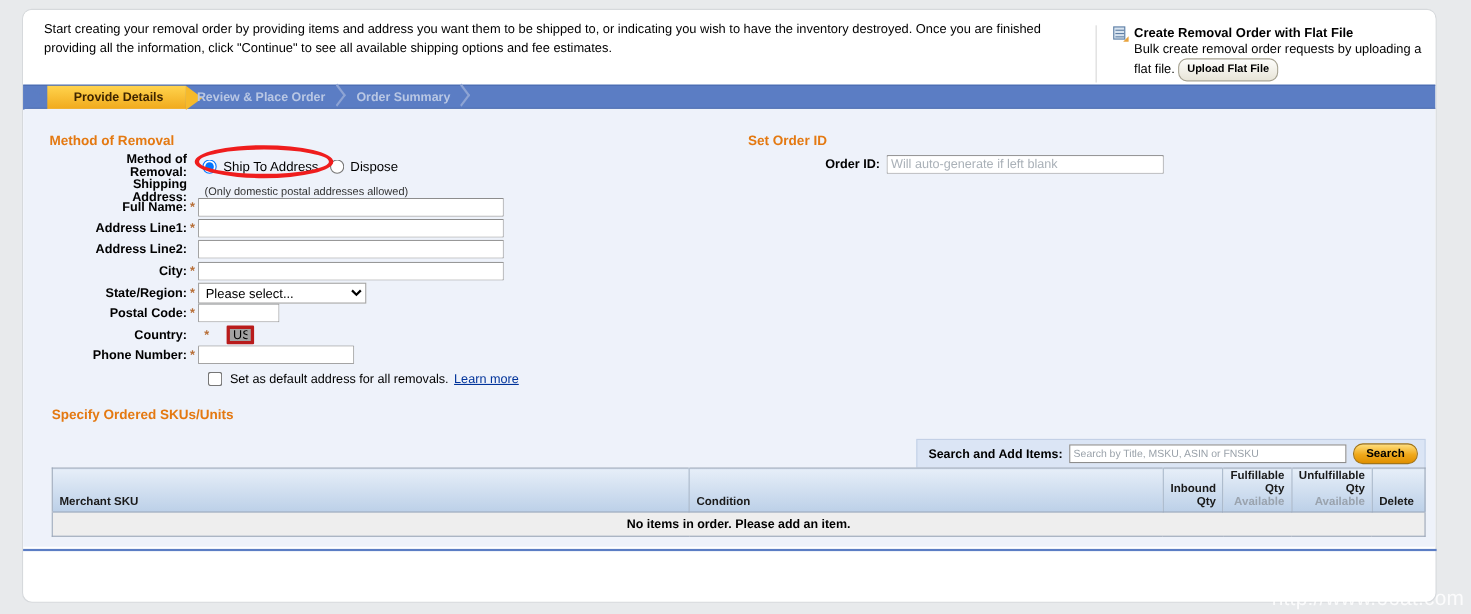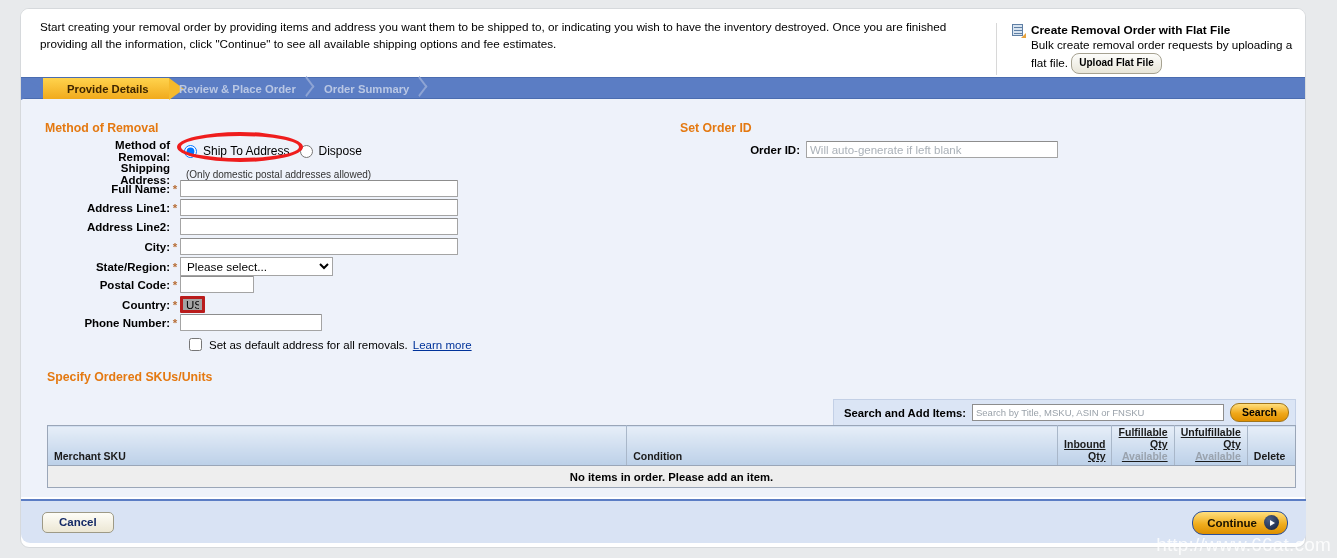--- a/index.html
+++ b/index.html
@@ -305,21 +305,21 @@
     border-right: 1px solid #a9b7c9;
     border-bottom: 1px solid #9aa6b8;
     height: 30px;
     vertical-align: bottom;
     padding: 0 6px 3px;
     font-size: 10.5px;
     color: #1a1a1a;
     font-weight: bold;
     text-align: left;
   }
-  .items-table th.r { text-align: right; text-decoration: underline; }
+  .items-table th.r { text-align: right; }
   .items-table th .sub {
     display: block;
     color: #9aa3ae;
     font-weight: bold;
   }
   .items-table td.empty {
     background: #eeeeee;
     height: 22px;
     text-align: center;
     font-size: 11.3px;
@@ -491,21 +491,21 @@
       <option>Please select...</option>
     </select>
   </div>
 
   <div class="frow" style="left:70px; top:276px;">
     <span class="flabel" style="width:100px;">Postal Code:</span>
     <span class="req">*</span>
     <input class="txt" style="width: 74px;" value="">
   </div>
 
-  <div class="frow" style="left:70px; top:296px;">
+  <div class="frow" style="left:70px; top:296px;gap:13px;">
     <span class="flabel" style="width:100px;">Country:</span>
     <span class="req">*</span>
     <input class="txt ro" readonly="" style="width: 25px;" value="US">
   </div>
 
   <div class="frow" style="left:70px; top:314px;">
     <span class="flabel" style="width:100px;">Phone Number:</span>
     <span class="req">*</span>
     <input class="txt" style="width: 142px;" value="">
   </div>
@@ -545,22 +545,15 @@
       </tr>
     </thead>
     <tbody>
       <tr>
         <td class="empty" colspan="6">No items in order. Please add an item.</td>
       </tr>
     </tbody>
   </table>
 
   <div class="hr-blue"></div>
-  <div class="footer">
-    <span class="btn-cancel">Cancel</span>
-    <span class="btn-continue">
-      <span>Continue</span>
-      <span class="circ"></span>
-    </span>
-  </div>
 
   <div class="watermark">http://www.66at.com</div>
 </div>
 
 </body></html>

